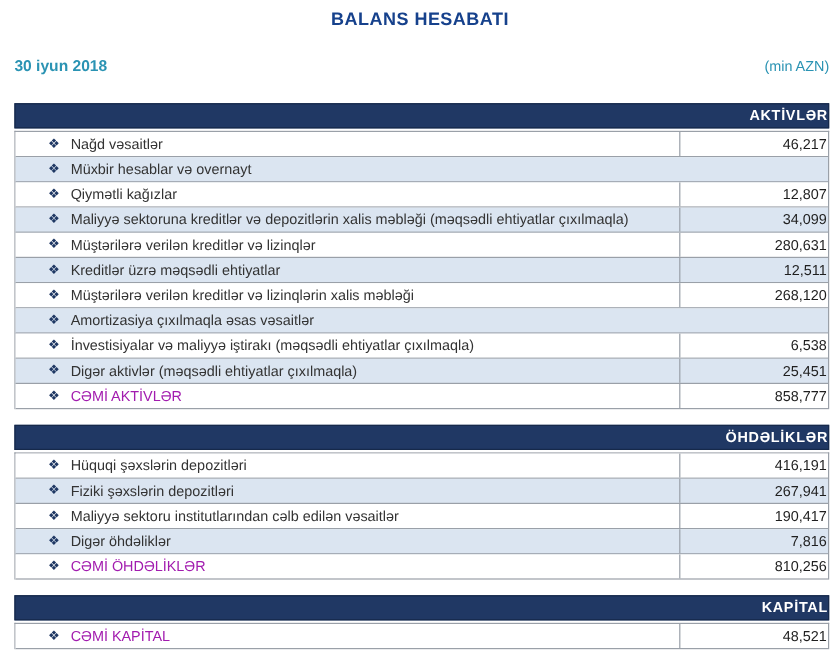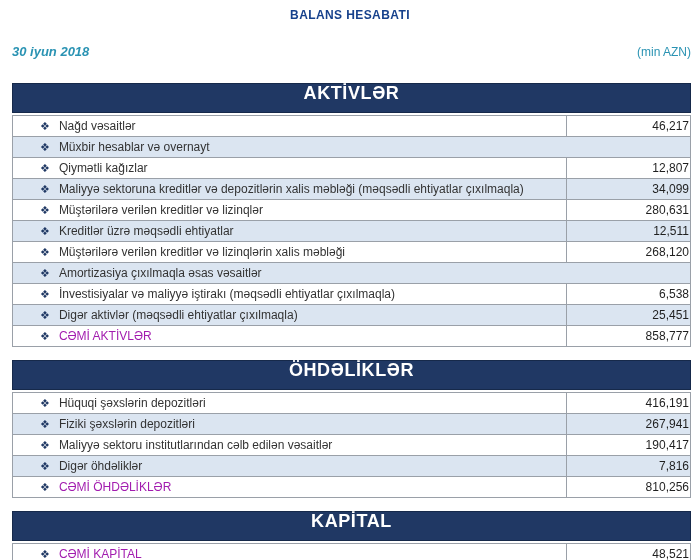--- a/index.html
+++ b/index.html
@@ -9,47 +9,47 @@
     background: #ffffff;
     font-family: "Liberation Sans", "DejaVu Sans", sans-serif;
     color: #303030;
     overflow: hidden;
   }
   .page { width: 700px; height: 560px; overflow: hidden; }
 
   .title {
     margin-top: 8px;
     text-align: center;
-    font-size: 12px;
+    font-size: 15px;
     font-weight: bold;
     color: #16418c;
     letter-spacing: 0.4px;
   }
 
   .meta {
     display: flex;
     justify-content: space-between;
     align-items: baseline;
     margin: 22px 9px 0 12px;
   }
-  .date { color: #2a93b3; font-weight: bold; font-size: 13px; font-style: italic; }
+  .date { color: #2a93b3; font-weight: bold; font-size: 13px; }
   .unit { color: #2a93b3; font-size: 12px; }
 
   .tables { margin: 24px 9px 0 12px; }
   .sheet-section { margin-bottom: 13px; }
 
   .section-header {
     background: #203864;
     border: 1px solid #16294a;
     color: #ffffff;
-    text-align: center;
+    text-align: right;
     font-weight: bold;
-    font-size: 18px;
+    font-size: 12px;
     letter-spacing: 0.6px;
-    height: 30px;
+    height: 21px;
     line-height: 19px;
     margin-bottom: 2px;
   }
 
   .rows { border: 1px solid #9aa0a8; border-bottom: none; }
   .row { display: flex; border-bottom: 1px solid #9aa0a8; background: #ffffff; }
   .row:nth-child(even) { background: #dbe5f1; }
 
   .cell-label {
     flex: 1;

